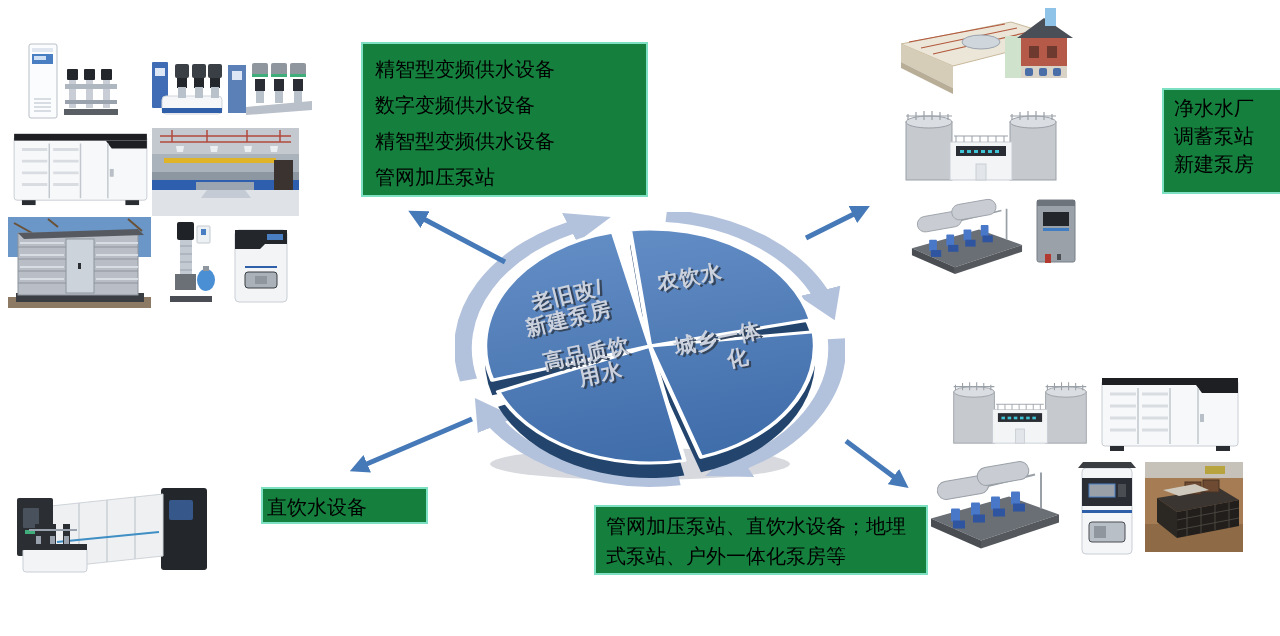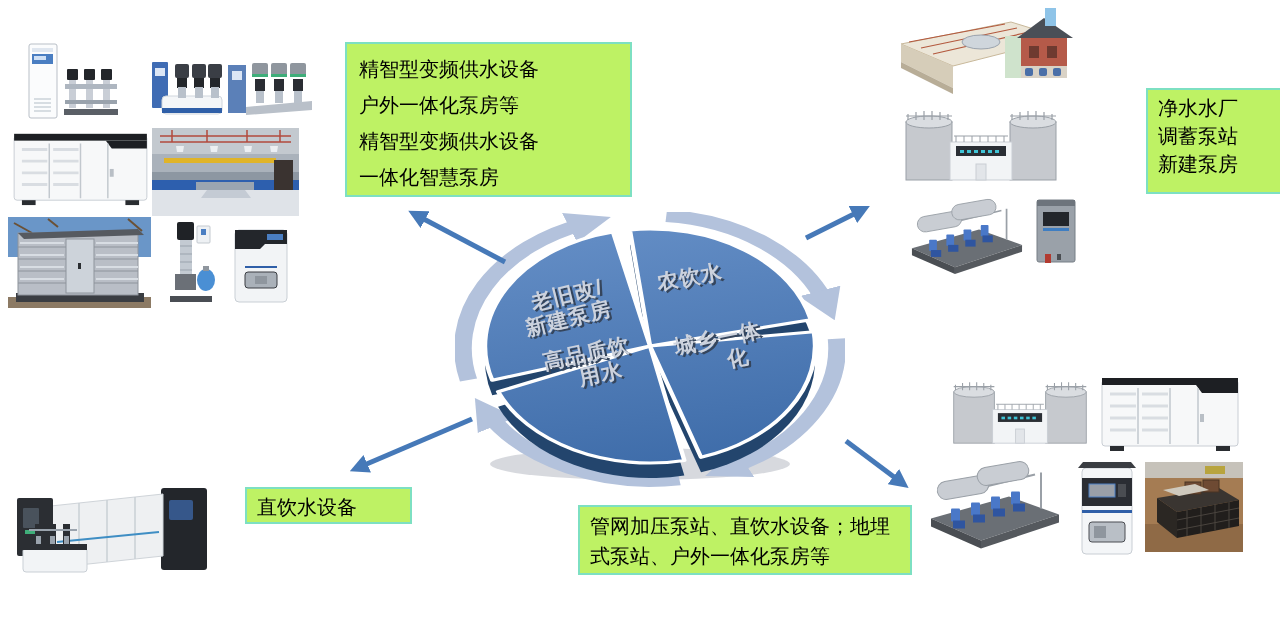--- a/index.html
+++ b/index.html
@@ -2,27 +2,27 @@
 <html><head>
 <meta charset="utf-8">
 <style>
   * { margin:0; padding:0; box-sizing:border-box; }
   body { background:#fff; font-family:"Liberation Sans","DejaVu Sans",sans-serif; }
   .canvas { position:relative; width:1280px; height:636px; background:#fff; overflow:hidden; }
 
   .tile { position:absolute; }
   .tile svg { display:block; width:100%; height:100%; }
 
-  .tbox { position:absolute; background:#bef264; border:2px solid #7de0c2; color:#000; }
+  .tbox { position:absolute; background:#15803d; border:2px solid #7de0c2; color:#000;margin-left:16px; }
   .tbox .ln { white-space:nowrap; }
   .tbox-tl { left:345px; top:42px; width:287px; height:155px; padding:7px 12px; font-size:20px; font-weight:500; }
   .tbox-tl .ln { line-height:36px; }
   .tbox-tr { left:1146px; top:88px; width:174px; height:106px; padding:4px 10px; font-size:20px; font-weight:500; }
   .tbox-tr .ln { line-height:28px; }
-  .tbox-bl { left:245px; top:487px; width:167px; height:37px; padding:5px 10px; font-size:20px; font-weight:500; line-height:26px; }
+  .tbox-bl { left:245px; top:487px; width:167px; height:37px; padding:5px 4px; font-size:20px; font-weight:500; line-height:26px; }
   .tbox-bc { left:578px; top:505px; width:334px; height:70px; padding:4px 10px; font-size:20px; font-weight:500; line-height:30px; }
 
   .pie-svg { position:absolute; left:455px; top:212px; width:390px; height:285px; }
   .overlay-svg { position:absolute; left:0; top:0; width:1280px; height:636px; pointer-events:none; }
 
   .pie-label { font-size:21px; font-weight:bold; letter-spacing:1px; }
   .pie-label .sh { fill:#35455c; }
   .pie-label .mn { fill:#ccd2dd; }
 </style>
 </head>
@@ -456,23 +456,23 @@
     <g stroke="#4679b8" stroke-width="5" fill="none">
       <line x1="505" y1="262" x2="420" y2="217" marker-end="url(#arrowHead)"></line>
       <line x1="806" y1="238" x2="858" y2="212" marker-end="url(#arrowHead)"></line>
       <line x1="472" y1="419" x2="362" y2="466" marker-end="url(#arrowHead)"></line>
       <line x1="846" y1="441" x2="898" y2="480" marker-end="url(#arrowHead)"></line>
     </g>
   </svg>
 
   <div class="tbox tbox-tl">
     <div class="ln">精智型变频供水设备</div>
-    <div class="ln">户外一体化泵房等</div>
+    <div class="ln">数字变频供水设备</div>
     <div class="ln">精智型变频供水设备</div>
-    <div class="ln">一体化智慧泵房</div>
+    <div class="ln">管网加压泵站</div>
   </div>
 
   <div class="tbox tbox-tr">
     <div class="ln">净水水厂</div>
     <div class="ln">调蓄泵站</div>
     <div class="ln">新建泵房</div>
   </div>
 
   <div class="tbox tbox-bl">
     <span>直饮水设备</span>

